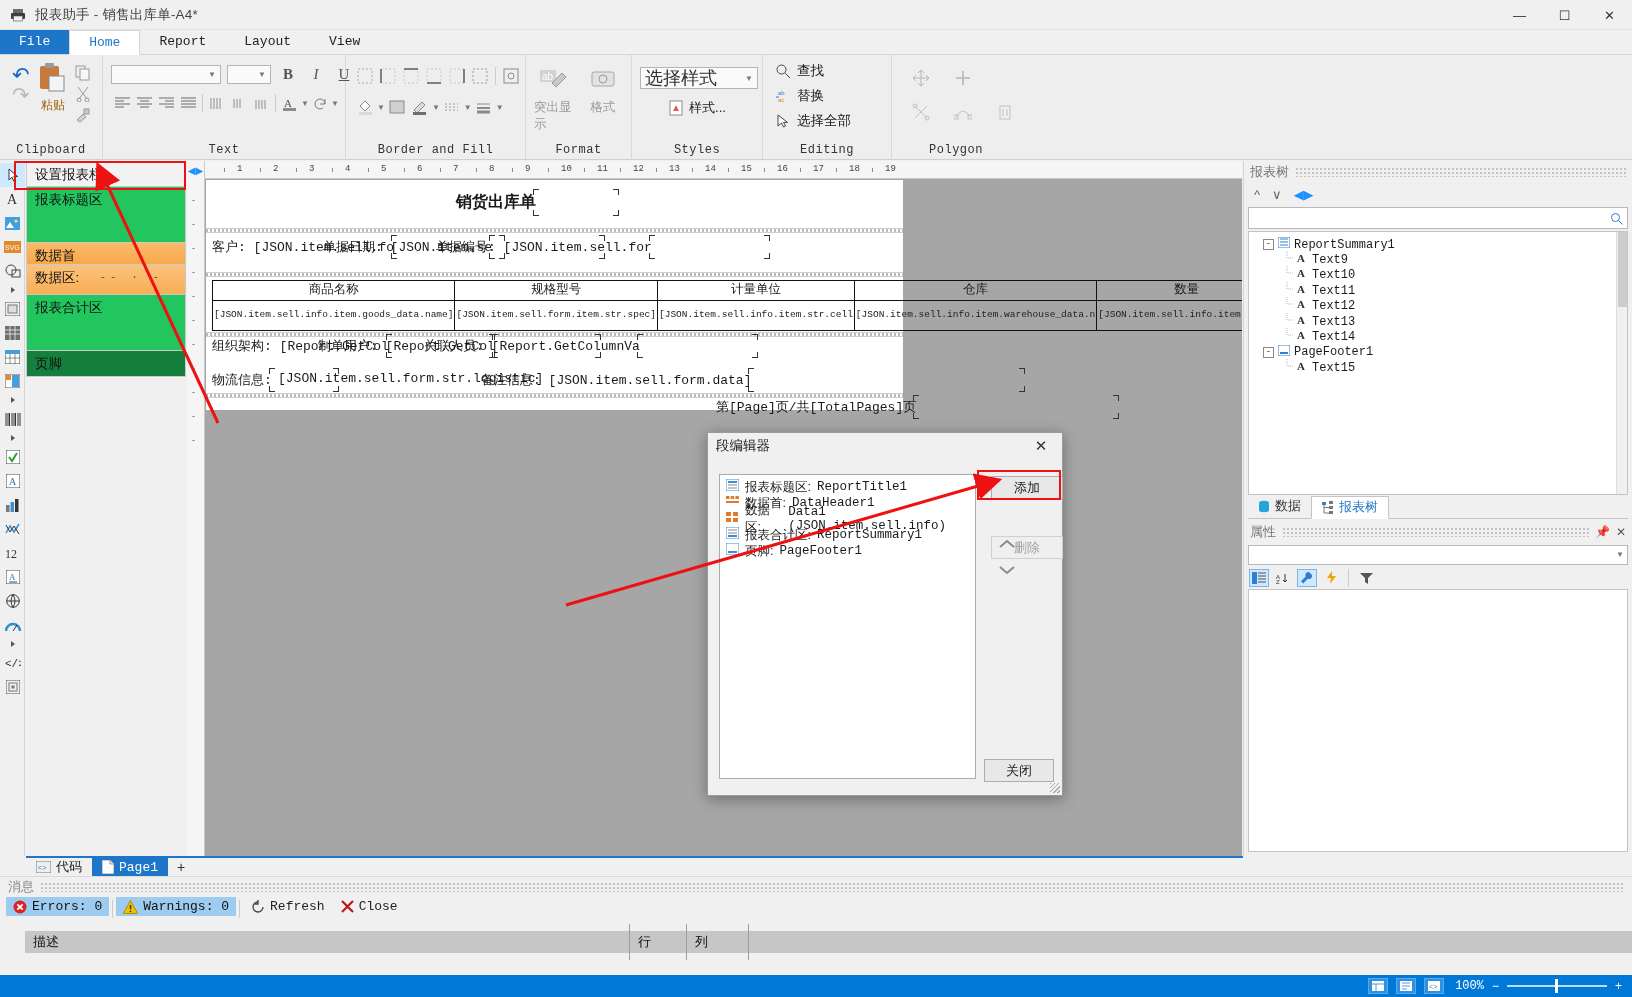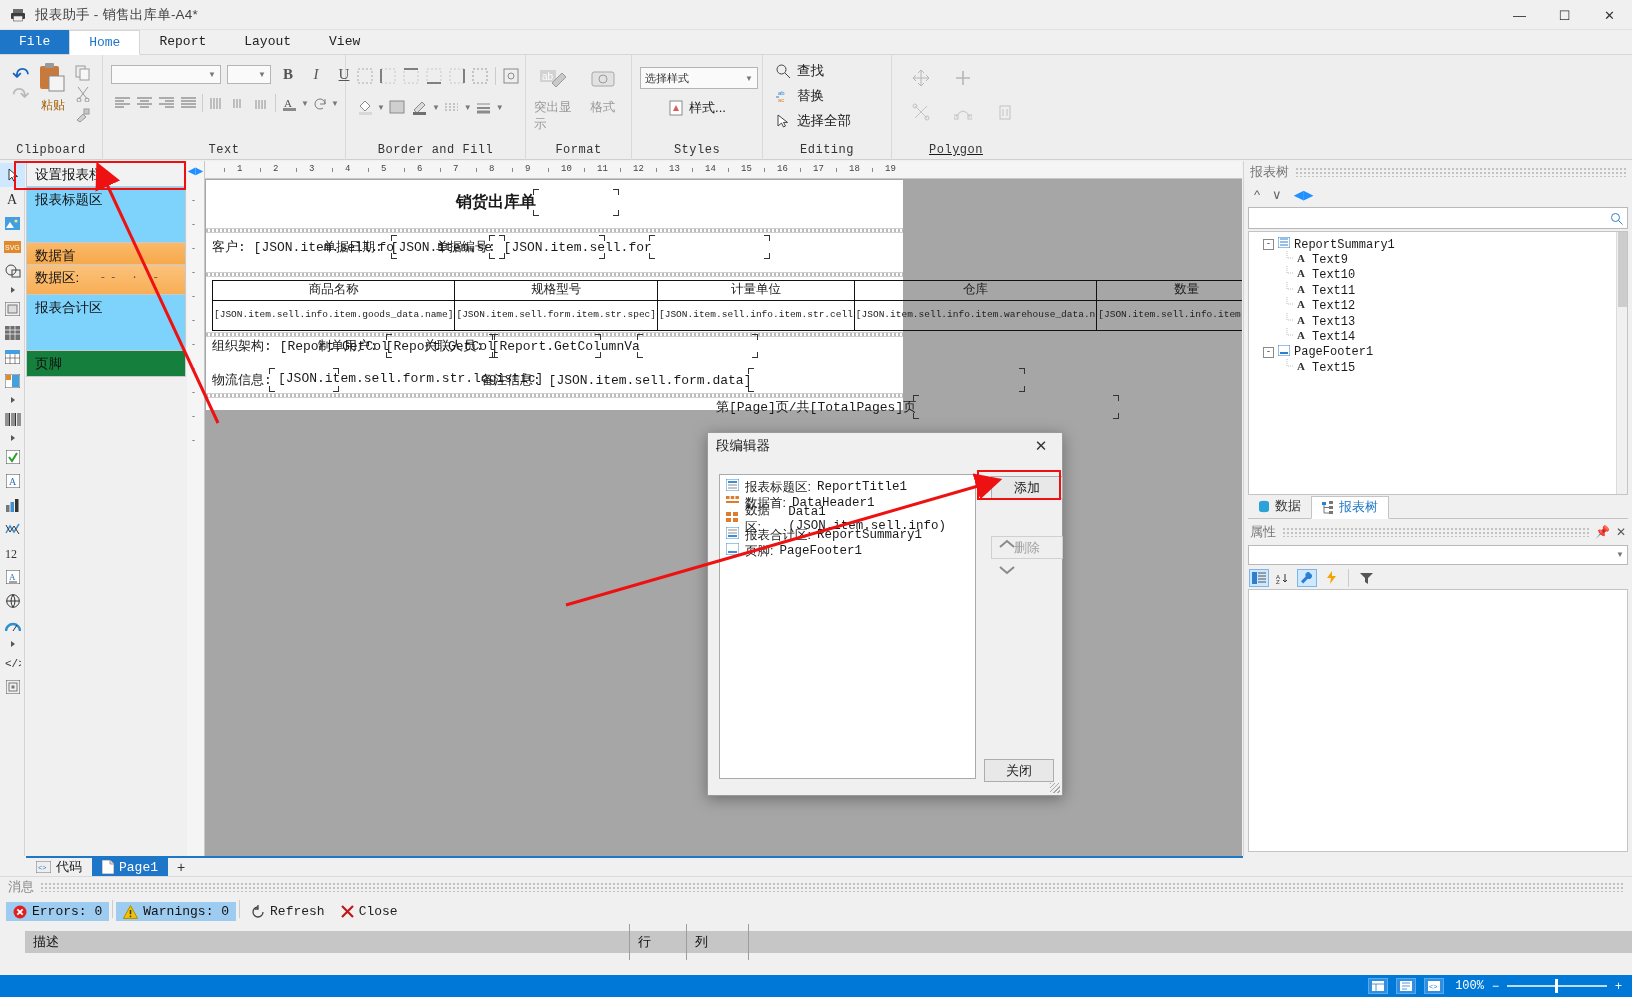--- a/index.html
+++ b/index.html
@@ -73,21 +73,21 @@
 
   
   #toolbox{ position:absolute; left:0; top:161px; width:25px; bottom:141px;
             background:#f0f0f0; border-right:1px solid #d4d4d4; padding-top:2px;}
   .tool{ width:25px; height:24px; display:flex; align-items:center; justify-content:center; }
   .tool.sel{ background:#cde8ff; }
   .tool.tiny{ height:14px; }
 
   
   #bands{ position:absolute; left:26px; top:161px; width:160px; }
-  .band{ border:1px solid #c9c9c9; border-top:none; background:#7dd3fc;
+  .band{ border:1px solid #c9c9c9; border-top:none; background:#22c55e;
          font-size:13.5px; padding:4px 8px; color:#111; position:relative; }
   .band.first{ border-top:1px solid #c9c9c9; }
   .band.tall{ height:56px; }
   .band.sel{ background:linear-gradient(#fbb96a,#f7a94a); }
   .band.sel2{ background:linear-gradient(#fbc27c,#f8ae55); height:30px;}
   .band-dots{ position:absolute; right:22px; top:6px; letter-spacing:4px; color:#555; font-size:11px;}
 
   
   #canvaswrap{ position:absolute; left:187px; top:161px; right:390px; bottom:141px;
                background:#a6a6a6; overflow:hidden; }
@@ -166,21 +166,21 @@
              background:#f0f0f0; border-top:2px solid #1e76c8; display:flex; align-items:stretch; }
   .pgtab{ display:flex; align-items:center; gap:5px; padding:0 10px; font-size:13px;
           font-family:"Liberation Mono", monospace; }
   .pgtab.active{ background:#1e76c8; color:#fff; }
   .pgplus{ display:flex; align-items:center; padding:0 9px; font-size:14px; color:#333;}
 
   #msgpanel{ position:absolute; left:0; right:0; bottom:44px; height:77px; background:#f0f0f0;
              border-top:1px solid #dadada; }
   .msghead{ height:20px; display:flex; align-items:center; gap:6px; padding:0 8px;
             font-size:13px; color:#888;}
-  .msgtools{ height:24px; display:flex; align-items:flex-end; gap:0; padding-left:6px; }
+  .msgtools{ height:24px; display:flex; align-items:flex-start; gap:0; padding-left:6px; }
   .chip{ display:flex; align-items:center; gap:5px; background:#9ecbf0; padding:2px 7px;
          font-family:"Liberation Mono", monospace; font-size:13px; color:#111; }
   .tbtn{ display:flex; align-items:center; gap:5px; padding:2px 8px;
          font-family:"Liberation Mono", monospace; font-size:13px; color:#222;}
   .colhead{ position:absolute; left:25px; right:0; bottom:0; height:22px; background:#c6c6c6;
             display:flex; align-items:center; font-size:13px; color:#111;}
   .colhead .c{ border-right:1px solid #9d9d9d; height:36px; display:flex; align-items:center;
                padding-left:8px; }
 
   #statusbar{ position:absolute; left:0; right:0; bottom:0; height:22px; background:#0078d7;
@@ -447,21 +447,21 @@
         </svg>
         <span class="bl gray">格式</span>
       </div>
     </div>
     <div class="rlabel">Format</div>
   </div>
 
   <div class="rgroup" style="width:131px">
     <div class="rbody" style="flex-direction:column; padding-top:12px; gap:10px;">
       <div class="combo" style="width:118px; height:22px">
-        <span class="cv" style="font-size:11px">选择样式</span>
+        <span class="cv" style="font-size:18px">选择样式</span>
         <span class="caret">▼</span>
       </div>
       <div class="stylebtn" style="align-self:center;">
         <svg width="16" height="16">
           <rect x="2" y="1" width="12" height="14" fill="#fff" stroke="#8a8a8a"></rect>
           <path d="M5 11 L8 5 L11 11 Z" fill="#e05b5b"></path>
         </svg>
         <span>样式...</span>
       </div>
     </div>
@@ -488,21 +488,21 @@
       <div class="edititem">
         <svg width="16" height="16">
           <path d="M3 2 L3 13 L6.5 10 L8.5 14 L10.5 13 L8.5 9.4 L12.5 9.4 Z" fill="#fff" stroke="#444"></path>
           </svg>
         <span>选择全部</span>
       </div>
     </div>
     <div class="rlabel">Editing</div>
   </div>
 
-  <div class="rgroup" style="width:auto; flex:1; border-right:none;text-decoration:underline;">
+  <div class="rgroup" style="width:auto; flex:1; border-right:none;">
     <div class="rbody" style="flex-direction:column; padding-top:12px; gap:12px; padding-left:18px;">
       <div style="display:flex; gap:20px; align-items:center;">
         <span class="iconbtn gray">
           <svg width="18" height="18" viewBox="0 0 18 18">
               <path d="M9 1v16M1 9h16M9 1l-3 3M9 1l3 3M9 17l-3-3M9 17l3-3M1 9l3-3M1 9l3 3M17 9l-3-3M17 9l-3 3" stroke="#b6b6b6" fill="none"></path>
             </svg>
           </span>
         <span class="iconbtn gray">
           <svg width="18" height="18">
               <path d="M9 2v14M2 9h14" stroke="#b6b6b6" stroke-width="1.6"></path>

